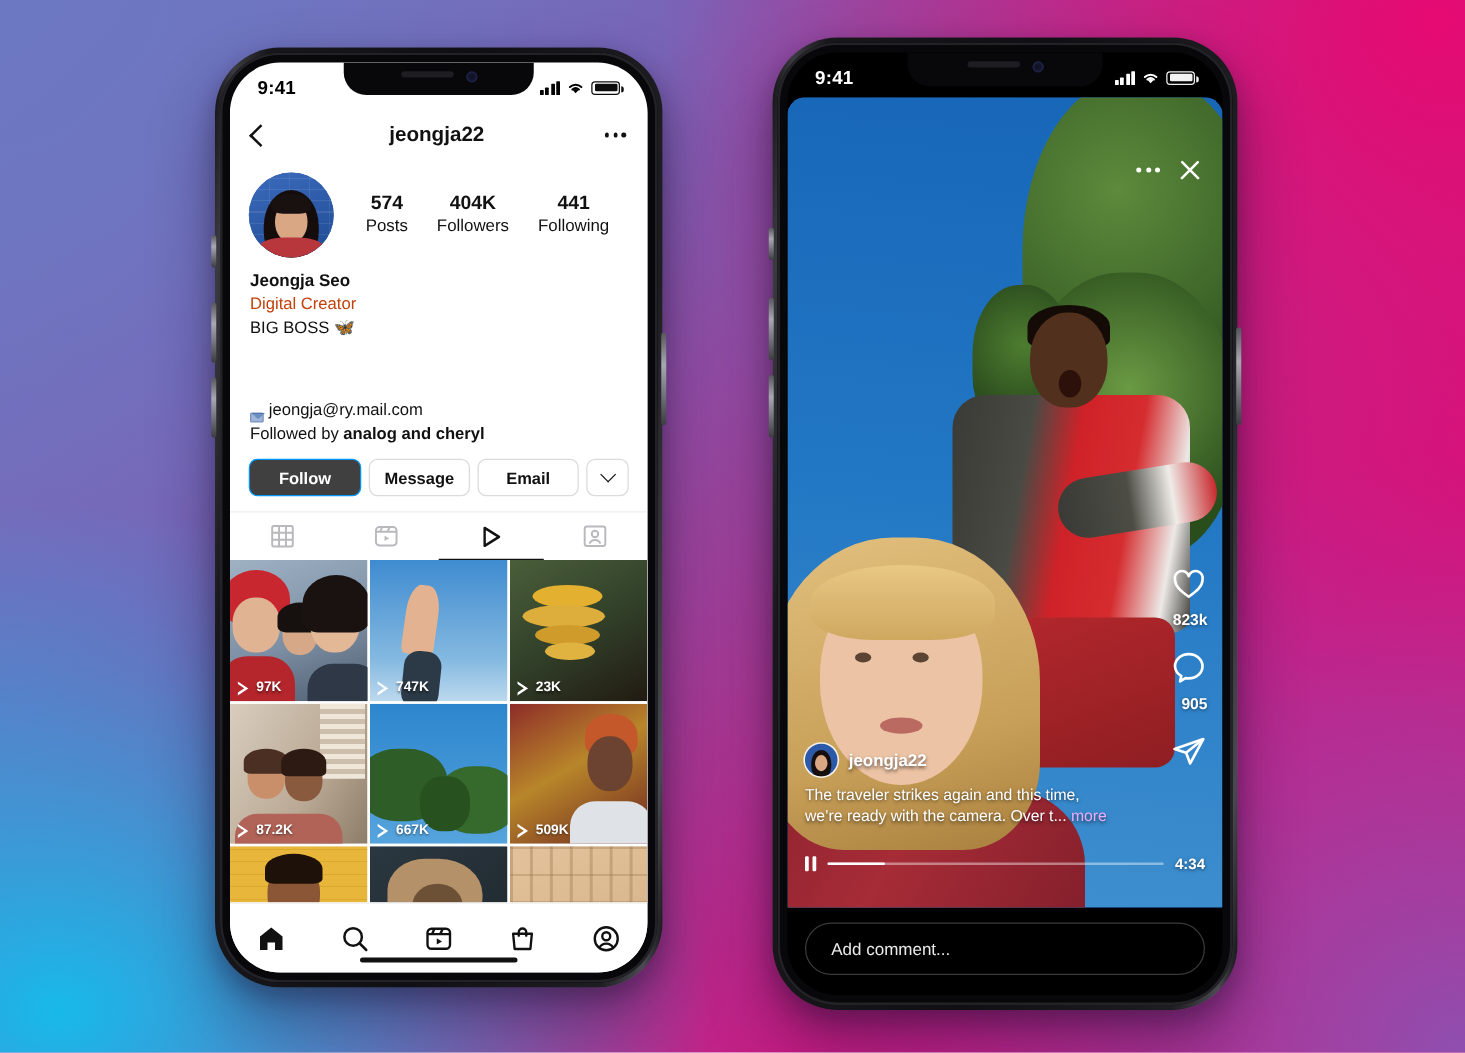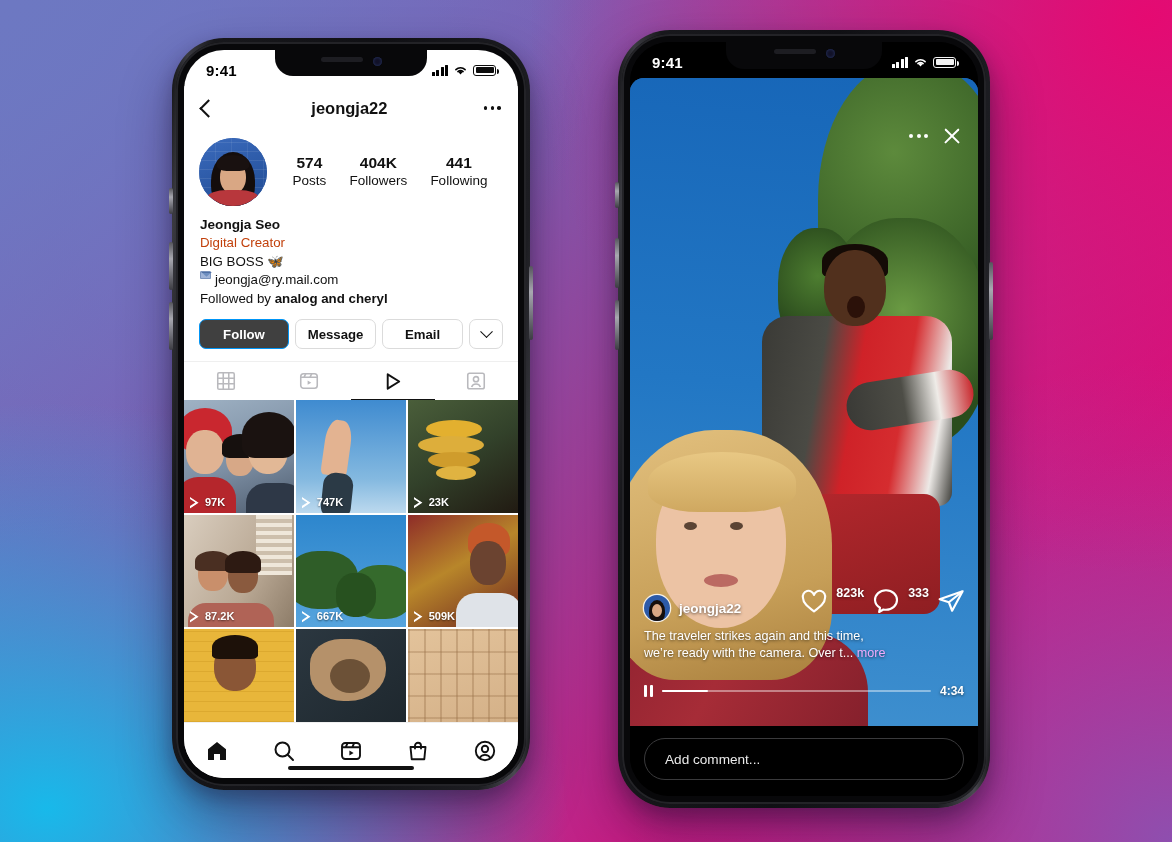--- a/index.html
+++ b/index.html
@@ -85,21 +85,21 @@
     background:#b8373c; }
 
   .stats { display:flex; flex:1; justify-content:space-around; padding:0 4px 0 14px; }
   .stat { text-align:center; }
   .stat .n { font-size:15.5px; font-weight:bold; color:#111; line-height:1.22; }
   .stat .l { font-size:13.5px; color:#111; line-height:1.22; }
 
   .bio { padding:9px 16px 0; font-size:13.3px; color:#111; line-height:1.40; }
   .bio .nm { font-weight:bold; font-size:13.6px; }
   .bio .cat { color:#c2410c; }
-  .bio .mailrow { display:flex; align-items:flex-start; gap:4px; }
+  .bio .mailrow { display:flex; align-items:flex-end; gap:4px;margin-top:48px; }
   .mail-ico { width:11px; height:8px; border-radius:1.5px; background:#9fb4d8; position:relative; flex:none;
     box-shadow:inset 0 0 0 1px #7a93bd; }
   .mail-ico::after{ content:""; position:absolute; left:1px; top:.5px; width:9px; height:4px;
     border-top:1.5px solid #4e6fa3; border-left:1.5px solid transparent; border-right:1.5px solid transparent;
     transform:skewY(0deg); clip-path:polygon(0 0,100% 0,50% 100%); background:#6d8ec0; }
   .bio .fb { font-weight:bold; }
 
   .actions { display:flex; gap:6px; padding:11px 15px 0; }
   .btn { height:30px; border-radius:7px; display:flex; align-items:center; justify-content:center;
     font-size:13.2px; font-weight:bold; border:1px solid #dbdbdb; color:#111; background:#fff; }
@@ -173,21 +173,21 @@
 
   .reel-topbtns { position:absolute; top:48px; right:16px; display:flex; align-items:center; gap:14px; z-index:20; }
   .r-dots { display:flex; gap:3.4px; }
   .r-dots i { width:4px; height:4px; border-radius:50%; background:#fff; display:block; }
   .xmark { width:20px; height:20px; position:relative; }
   .xmark::before,.xmark::after{ content:""; position:absolute; left:0; top:9px; width:20px; height:2.3px;
     background:#fff; border-radius:2px; }
   .xmark::before{ transform:rotate(45deg);} .xmark::after{ transform:rotate(-45deg);}
 
   .side-acts { position:absolute; right:12px; bottom:110px; z-index:20;
-    display:flex; flex-direction:row; align-items:flex-start; gap:7px; color:#fff;
+    display:flex; flex-direction:column; align-items:flex-end; gap:7px; color:#fff;
     text-shadow:0 1px 3px rgba(0,0,0,.5);margin-left:34px; }
   .side-acts .cnt { font-size:12.5px; font-weight:bold; margin-bottom:9px; }
   .meta { position:absolute; left:14px; right:72px; bottom:64px; z-index:20; color:#fff;
     text-shadow:0 1px 3px rgba(0,0,0,.6); }
   .meta-user { display:flex; align-items:center; gap:9px; margin-bottom:7px; }
   .mini-av { width:26px; height:26px; border-radius:50%; overflow:hidden; position:relative;
     background:#2c5aa8; box-shadow:0 0 0 1.3px rgba(255,255,255,.85); flex:none; }
   .mini-av .h { position:absolute; left:5px; top:5px; width:16px; height:22px; border-radius:50% 50% 40% 40%; background:#150e0c; }
   .mini-av .f { position:absolute; left:8px; top:9px; width:10px; height:13px; border-radius:50%; background:#d9a784; }
   .meta-name { font-size:13.5px; font-weight:bold; }
@@ -513,21 +513,21 @@
           </div>
 
           <div class="side-acts">
             <svg width="30" height="30" viewBox="0 0 24 24" fill="none" stroke="#fff" stroke-width="1.7">
                 <path d="M12 20.3C7 16.6 3.2 13.6 3.2 9.6A4.4 4.4 0 0 1 12 7.2a4.4 4.4 0 0 1 8.8 2.4c0 4-3.8 7-8.8 10.7z" stroke-linejoin="round"></path>
               </svg>
             <span class="cnt">823k</span>
             <svg width="30" height="30" viewBox="0 0 24 24" fill="none" stroke="#fff" stroke-width="1.7">
                 <path d="M12 3.4c5 0 8.8 3.5 8.8 7.8s-3.8 7.8-8.8 7.8a10 10 0 0 1-2.1-.2l-3.4 2 .7-3.4A7.6 7.6 0 0 1 3.2 11.2C3.2 6.9 7 3.4 12 3.4z" stroke-linejoin="round"></path>
               </svg>
-            <span class="cnt">333</span>
+            <span class="cnt">905</span>
             <svg width="30" height="30" viewBox="0 0 24 24" fill="none" stroke="#fff" stroke-width="1.7">
                 <path d="M21.3 4.2 2.9 10.6l7.4 2.4 2.6 6.8z" stroke-linejoin="round"></path>
                 <path d="M10.3 13 21.3 4.2"></path>
               </svg>
           </div>
 
           <div class="meta">
             <div class="meta-user">
               <span class="mini-av">
                   <i class="h"></i>

